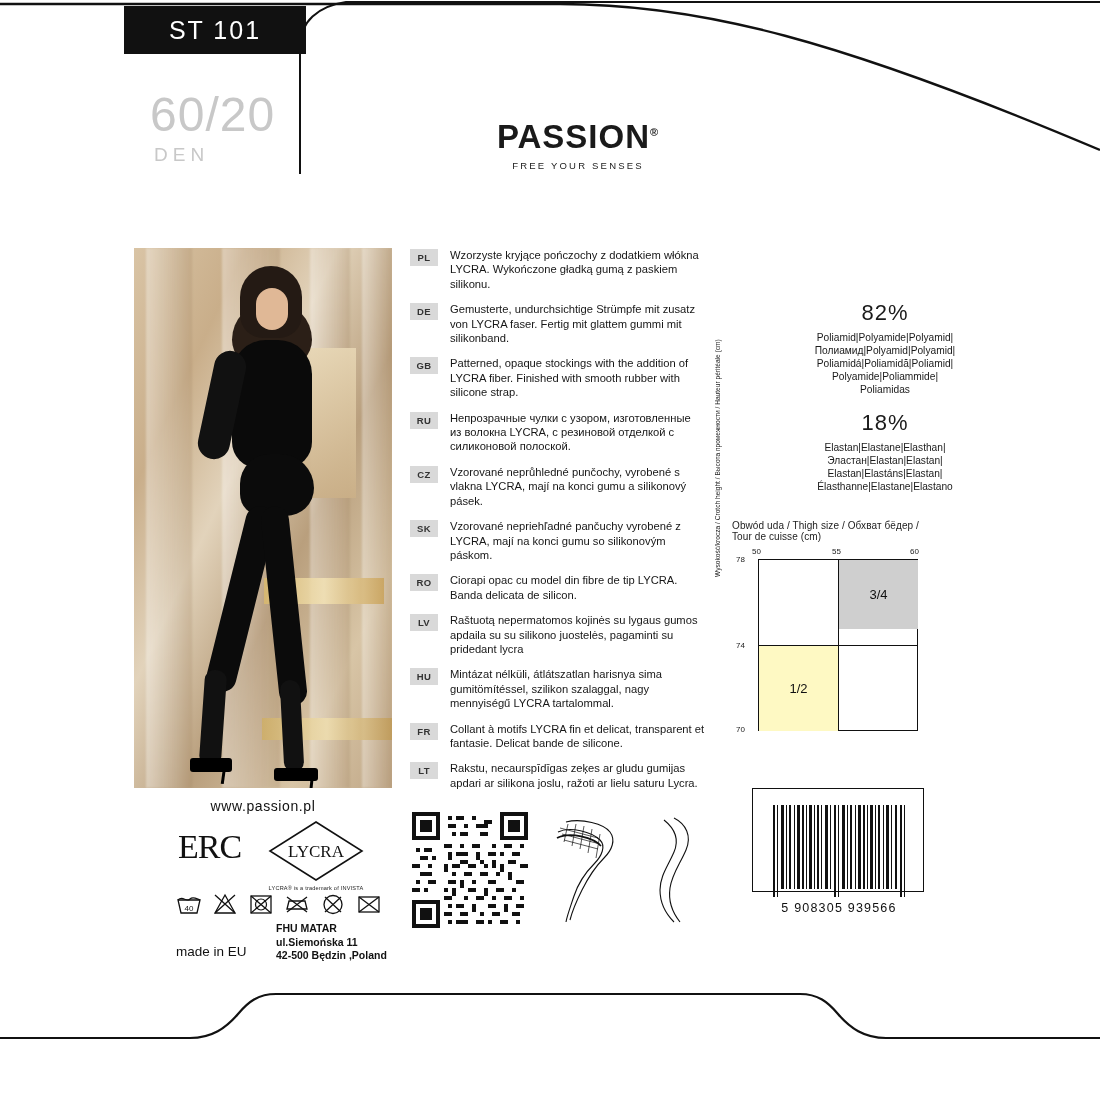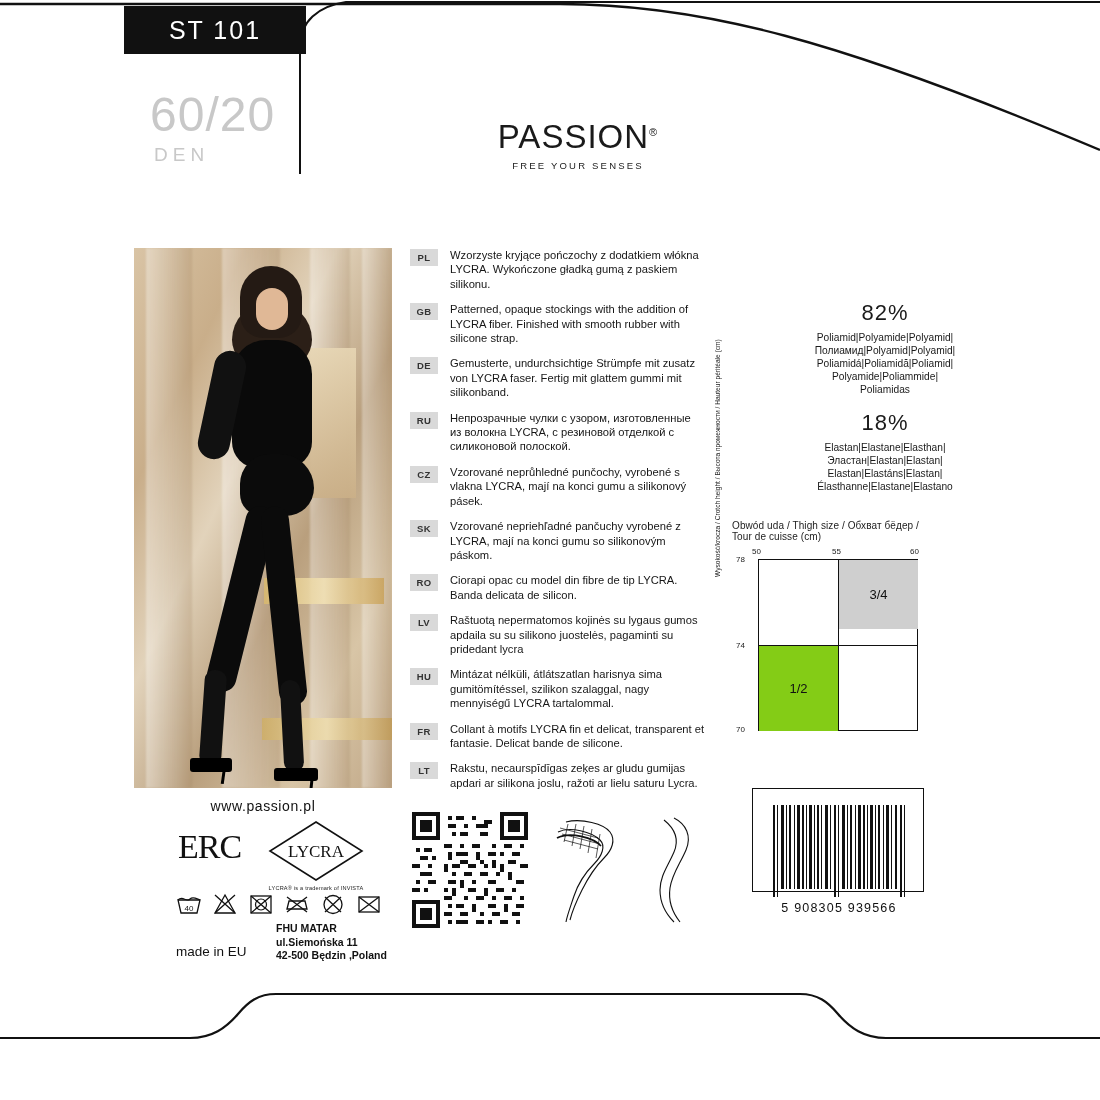--- a/index.html
+++ b/index.html
@@ -27,21 +27,21 @@
     font-size:25px; letter-spacing:2px; font-weight:400;
   }
 
   
   .den-block { position:absolute; left:150px; top:92px; color:#c8c8c8; }
   .den-value { font-size:48px; line-height:46px; letter-spacing:1px; }
   .den-unit { font-size:19px; letter-spacing:5px; margin-top:6px; margin-left:4px; }
 
   
   .brand { position:absolute; left:468px; top:118px; width:220px; text-align:center; }
-  .brand-name { font-size:33px; letter-spacing:1px; font-weight:400; position:relative; display:inline-block;text-align:center; }
+  .brand-name { font-size:33px; letter-spacing:1px; font-weight:700; position:relative; display:inline-block;text-align:center; }
   .brand-name .reg { font-size:11px; vertical-align:super; }
   .brand-slogan { font-size:9.5px; letter-spacing:2.2px; color:#222; margin-top:4px; }
 
   
   .photo {
     position:absolute; left:134px; top:248px; width:258px; height:540px;
     overflow:hidden;
     background:linear-gradient(115deg,#d9c4a5 0%,#c9ae8a 22%,#e2d3bb 40%,#b99f7d 60%,#d8c5a6 80%,#bfa686 100%);
   }
   .photo .col { position:absolute; top:0; bottom:0; width:46px;
@@ -105,21 +105,21 @@
   
   .sizechart { position:absolute; left:732px; top:520px; width:200px; }
   .sc-title { font-size:10px; color:#222; margin-bottom:5px; letter-spacing:.1px; }
   .sc-wrap { position:relative; width:190px; height:200px; margin-left:26px; }
   .sc-grid { position:absolute; left:0; top:12px; width:160px; height:172px; border:1px solid #111; }
   .sc-vline { position:absolute; top:12px; width:1px; height:172px; background:#111; left:80px; }
   .sc-hline { position:absolute; left:0; top:98px; width:160px; height:1px; background:#111; }
   .sc-cell { position:absolute; display:flex; align-items:center; justify-content:center;
      font-size:13px; color:#111; }
   .cell-34 { left:81px; top:13px; width:79px; height:69px; background:#cfcfcf; }
-  .cell-12 { left:1px; top:99px; width:79px; height:85px; background:#84cc16; }
+  .cell-12 { left:1px; top:99px; width:79px; height:85px; background:#fef9c3; }
   .sc-xtick { position:absolute; top:0px; font-size:8px; color:#222; }
   .sc-ytick { position:absolute; left:-22px; font-size:8px; color:#222; }
   .sc-ylabel {
     position:absolute; left:-44px; top:30px; width:140px;
     font-size:6.6px; color:#222; transform:rotate(-90deg); transform-origin:left top;
     white-space:nowrap;
   }
 
   
   .eac { position:absolute; left:178px; top:828px; font-size:34px; letter-spacing:-1px; color:#111;
@@ -199,26 +199,26 @@
     </div>
   </div>
   <div class="site-url">www.passion.pl</div>
 
   <div class="langs">
     <div class="lang-row">
       <div class="lang-tag">PL</div>
       <div class="lang-text">Wzorzyste kryjące pończochy z dodatkiem włókna LYCRA. Wykończone gładką gumą z paskiem silikonu.</div>
     </div>
     <div class="lang-row">
+      <div class="lang-tag">DE</div>
+      <div class="lang-text">Gemusterte, undurchsichtige Strümpfe mit zusatz von LYCRA faser. Fertig mit glattem gummi mit silikonband.</div>
+    </div>
+    <div class="lang-row">
       <div class="lang-tag">GB</div>
       <div class="lang-text">Patterned, opaque stockings with the addition of LYCRA fiber. Finished with smooth rubber with silicone strap.</div>
-    </div>
-    <div class="lang-row">
-      <div class="lang-tag">DE</div>
-      <div class="lang-text">Gemusterte, undurchsichtige Strümpfe mit zusatz von LYCRA faser. Fertig mit glattem gummi mit silikonband.</div>
     </div>
     <div class="lang-row">
       <div class="lang-tag">RU</div>
       <div class="lang-text">Непрозрачные чулки с узором, изготовленные из волокна LYCRA, с резиновой отделкой с силиконовой полоской.</div>
     </div>
     <div class="lang-row">
       <div class="lang-tag">CZ</div>
       <div class="lang-text">Vzorované neprůhledné punčochy, vyrobené s vlakna LYCRA, mají na konci gumu a silikonový pásek.</div>
     </div>
     <div class="lang-row">

